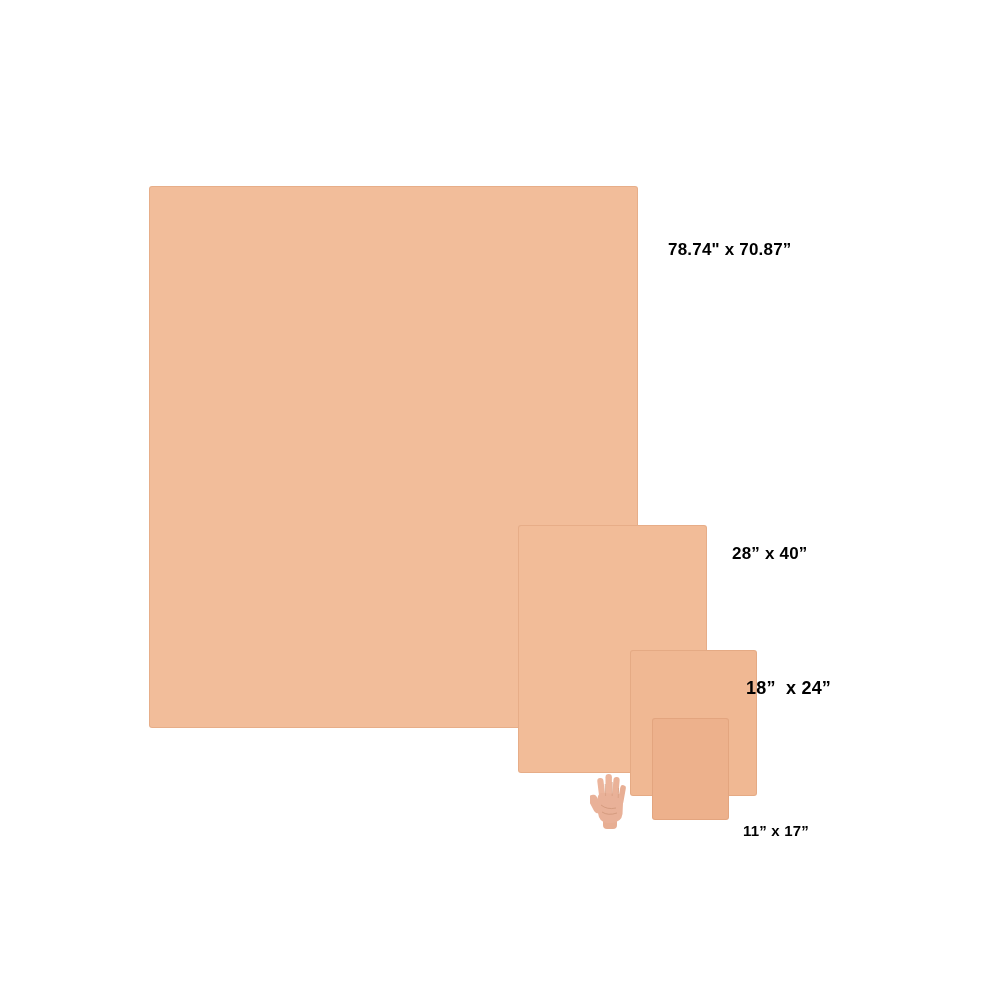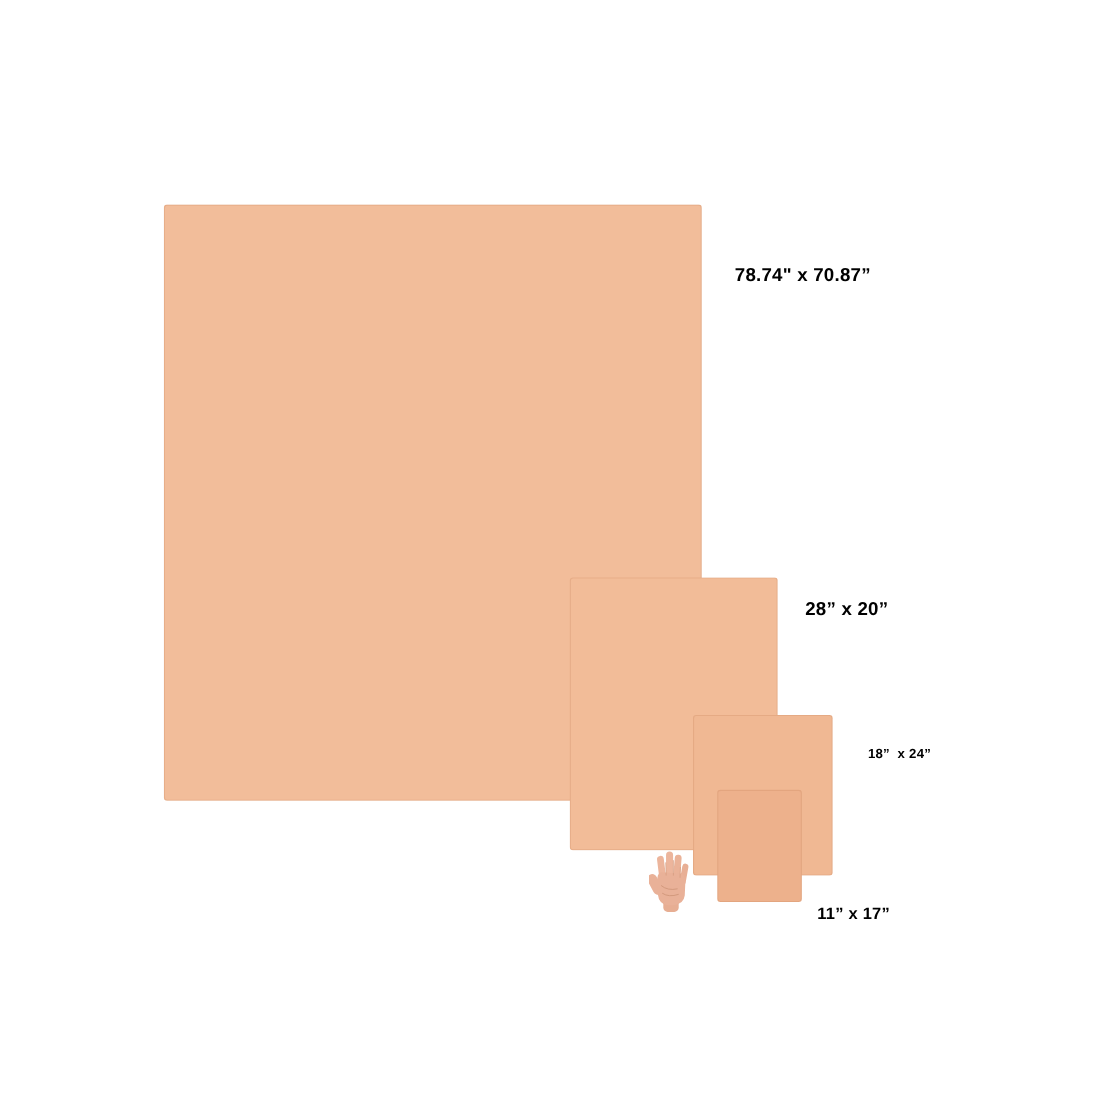--- a/index.html
+++ b/index.html
@@ -28,21 +28,21 @@
   .size-label {
     position: absolute;
     color: #000000;
     font-weight: bold;
     white-space: pre;
     letter-spacing: 0.2px;
     z-index: 6;
   }
   .label-1 { left: 668px; top: 240px; font-size: 17px; }
   .label-2 { left: 732px; top: 544px; font-size: 17px; }
-  .label-3 { left: 789px; top: 678px; font-size: 12px; }
+  .label-3 { left: 746px; top: 678px; font-size: 18px; }
   .label-4 { left: 743px; top: 822px; font-size: 15px; }
   .hand {
     position: absolute;
     left: 590px;
     top: 772px;
     width: 40px;
     height: 58px;
     z-index: 5;
   }
 </style>
@@ -54,21 +54,21 @@
   <div class="sheet sheet-1" style="background-color: rgb(242, 189, 154);"></div>
 
   <div class="sheet sheet-2" style="background-color: rgb(242, 188, 152);"></div>
 
   <div class="sheet sheet-3" style="background-color: rgb(240, 184, 147);"></div>
 
   <div class="sheet sheet-4" style="background-color: rgb(237, 177, 140);"></div>
 
   <div class="size-label label-1">78.74" x 70.87”</div>
 
-  <div class="size-label label-2">28” x 20”</div>
+  <div class="size-label label-2">28” x 40”</div>
 
   <div class="size-label label-3">18”  x 24”</div>
 
   <div class="size-label label-4">11” x 17”</div>
 
   <svg class="hand" viewBox="0 0 40 58" xmlns="http://www.w3.org/2000/svg">
 
     <rect x="13" y="44" width="14" height="13" rx="4" fill="#e7ae93"></rect>
 
     <rect x="1" y="22" width="9" height="20" rx="4.5" fill="#e9b198" transform="rotate(-28 5.5 32)"></rect>

